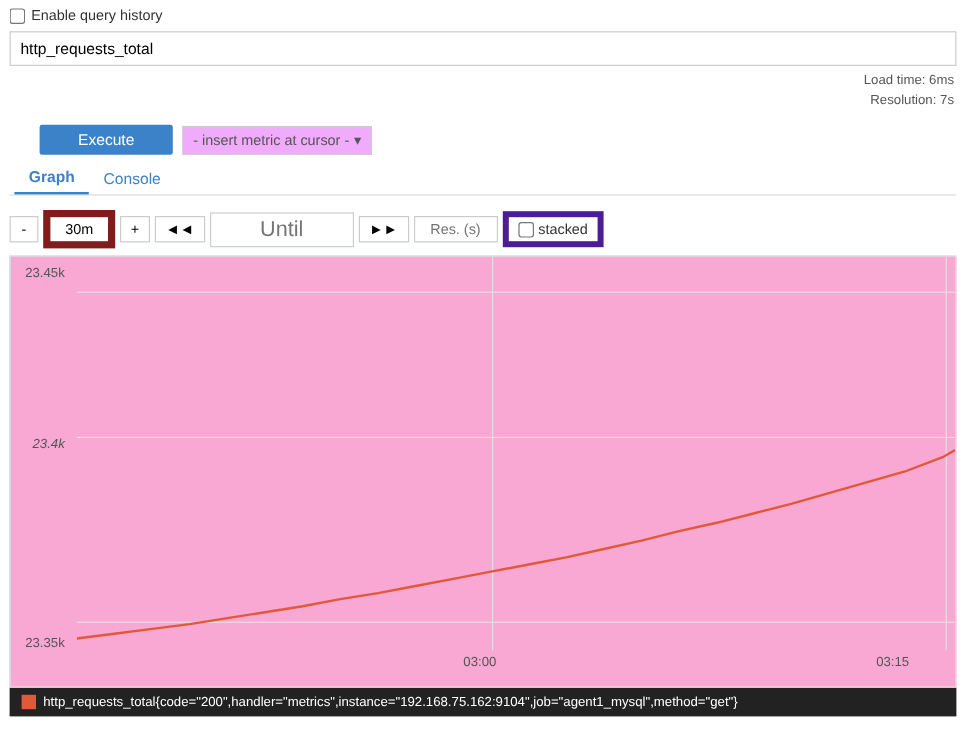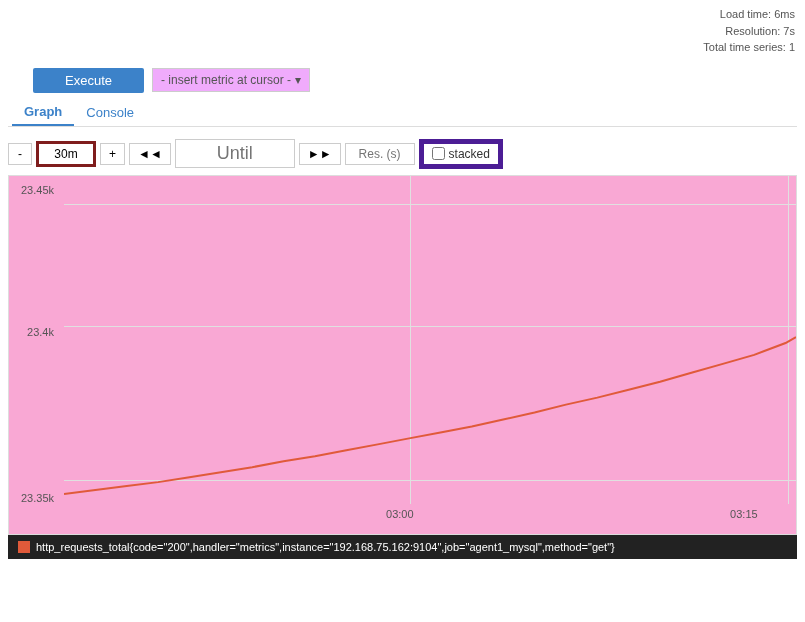--- a/index.html
+++ b/index.html
@@ -98,21 +98,21 @@
     .ctrl-btn {
       border: 1px solid #ccc;
       background: #fff;
       padding: 3px 8px;
       cursor: pointer;
       font-size: 12px;
       min-width: 24px;
       text-align: center;
     }
     .ctrl-input {
-      border: 3px solid #7f1d1d;
+      border: 6px solid #7f1d1d;
       padding: 3px 6px;
       font-size: 12px;
       width: 60px;
       text-align: center;
     }
     .ctrl-until {
       border: 1px solid #ccc;
       padding: 3px 6px;
       font-size: 18px;
       width: 120px;
@@ -211,24 +211,28 @@
       height: 12px;
       background: #e05a3a;
       flex-shrink: 0;
     }
   </style>
 </head>
 <body>
 
 <div>
   <div class="top-bar">
+    <div class="enable-history">
+      <input type="checkbox" style="">
+      <span>Enable query history</span>
+    </div>
+    <input class="query-input" type="text" value="http_requests_total" style="">
     <div class="meta-info">
       <div>Load time: 6ms</div>
       <div>Resolution: 7s</div>
-      <div>Total time series: 1</div>
     </div>
     <div class="toolbar">
       <button class="btn-execute">Execute</button>
       <div class="metric-select">
         <span>- insert metric at cursor -</span>
         <span>▾</span>
       </div>
     </div>
     <div class="tabs">
       <button class="tab active">Graph</button>
@@ -255,21 +259,21 @@
 
       <div class="grid-line-h" style="top: 8%;"></div>
       <div class="grid-line-h" style="top: 42%;"></div>
       <div class="grid-line-h" style="top: 85%;"></div>
 
       <div class="grid-line-v" style="left: calc(55px + 44%);"></div>
       <div class="grid-line-v" style="left: calc(55px + 92%);"></div>
 
       <div class="y-axis">
         <div class="y-label" style="margin-top: 0px;">23.45k</div>
-        <div class="y-label" style="margin-top: 56px;">23.4k</div>
+        <div class="y-label" style="margin-top: 56px; font-style: italic;">23.4k</div>
         <div class="y-label" style="margin-top: 80px; text-align: right;">23.35k</div>
       </div>
 
       <div class="chart-area">
         <svg width="100%" height="100%" viewBox="0 0 700 330" preserveAspectRatio="none">
 
           <polyline points="0,320 30,316 60,312 90,308 120,303 150,298 180,293 210,287 240,282 270,276 300,270 330,264 360,258 390,252 420,245 450,238 480,230 510,223 540,215 570,207 600,198 630,189 660,180 690,168 700,162" fill="none" stroke="#e05a3a" stroke-width="2"></polyline>
         </svg>
       </div>
 

